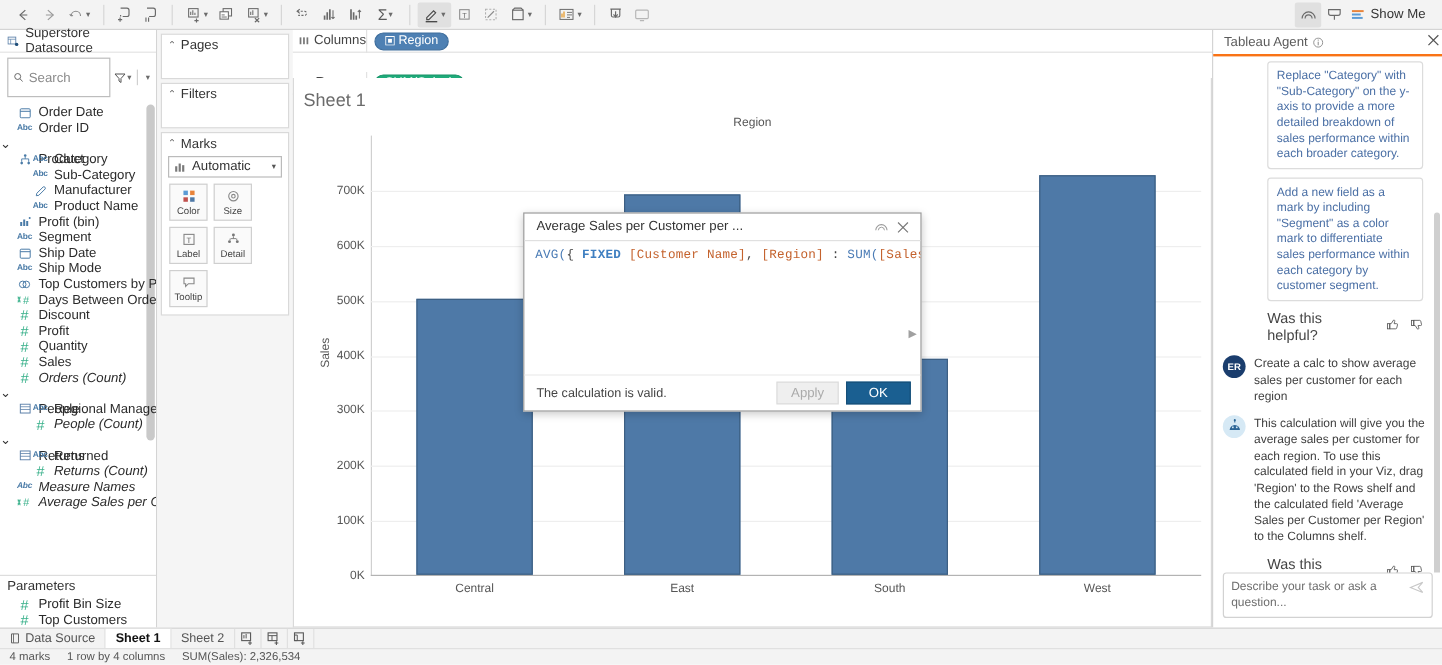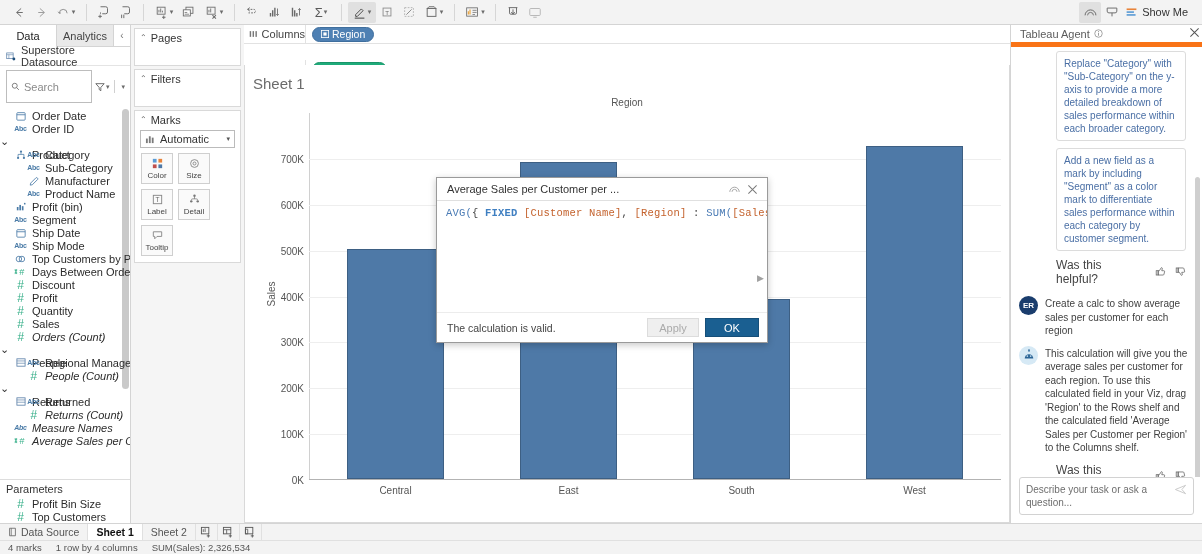--- a/index.html
+++ b/index.html
@@ -180,21 +180,21 @@
   .btn.ok { background: #1a5f91; color: #fff; border: 1px solid #164f79; min-width: 54px; }
 
   
   .agent {
     position: absolute; right: 0; top: 25px; width: 192px; height: 498px;
     background: #fff; border-left: 1px solid #d4d4d4;
     display: flex; flex-direction: column;
   }
   .ag-hdr {
     height: 22px; display: flex; align-items: center; padding: 0 2px 0 9px;
-    font-size: 11px; color: #5b5b5b; border-bottom: 5px solid #f97316;
+    font-size: 11px; color: #5b5b5b; border-bottom: 2px solid #f97316;
   }
   .ag-hdr .t { flex: 1; display: flex; align-items: center; gap: 4px; }
   .ag-body { flex: 1; position: relative; overflow: hidden; padding: 4px 8px 0 8px; }
   .ag-scroll { position: absolute; right: 2px; top: 130px; width: 5px; height: 310px; background: #cfcfcf; border-radius: 3px; }
   .sugg {
     border: 1px solid #dcdcdc; background: #fff; border-radius: 3px;
     padding: 5px 7px; margin: 0 8px 7px 37px; font-size: 10px; line-height: 13px;
     color: #4a6fa5;
   }
   .helpful {
@@ -407,25 +407,20 @@
             <rect x="2" y="3" width="12" height="2" fill="#e8833a"></rect>
             <rect x="2" y="6.5" width="9" height="2" fill="#5b9bd5"></rect>
             <rect x="2" y="10" width="11" height="2" fill="#5b9bd5"></rect>
           </svg>
         <span>Show Me</span>
       </div>
     </div>
   </div>
 
   <div class="datapane">
-    <div class="dp-tabs">
-      <div class="dp-tab sel">Data</div>
-      <div class="dp-tab">Analytics</div>
-      <div class="dp-collapse">‹</div>
-    </div>
     <div class="dp-ds">
       <svg width="11" height="11" viewBox="0 0 14 14">
           <rect x="1" y="2" width="9" height="8" fill="none" stroke="#5a7fa8" stroke-width="1"></rect>
           <path d="M1 4.5 h9 M4 4.5 v5.5" stroke="#5a7fa8" stroke-width="0.8"></path>
           <circle cx="11" cy="10.5" r="2" fill="#1f4e79"></circle>
         </svg>
       <span>Superstore Datasource</span>
     </div>
     <div class="dp-search-row">
       <div class="dp-search">

